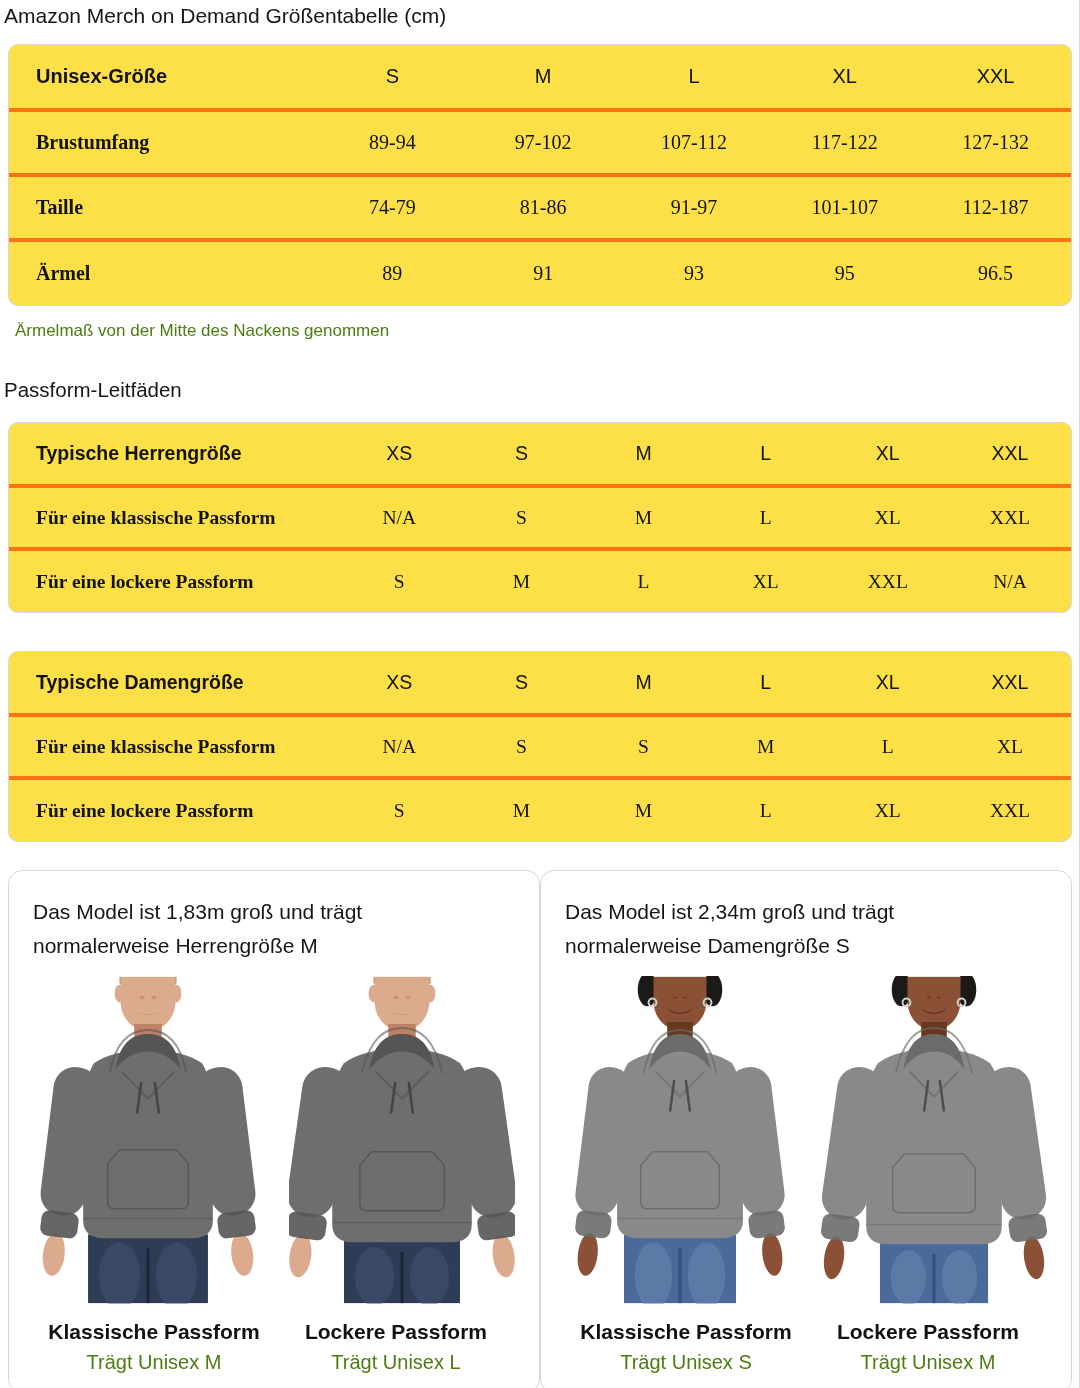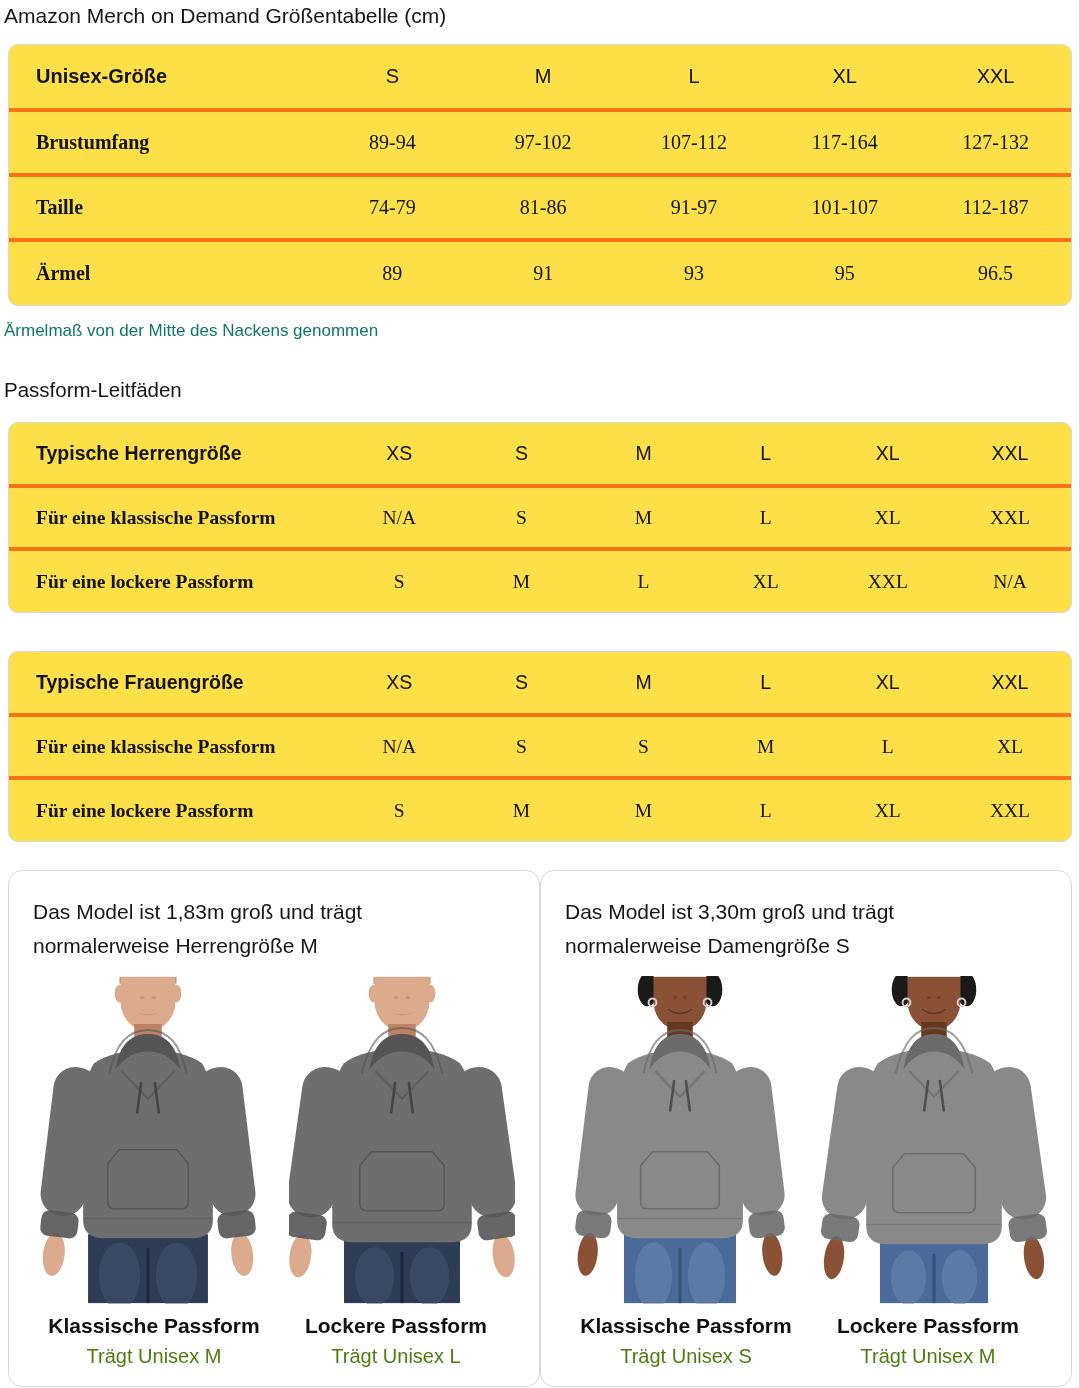--- a/index.html
+++ b/index.html
@@ -18,38 +18,38 @@
     margin: 0 8px; border: 1px solid #d5d9d9; border-radius: 10px;
     overflow: hidden; background: #fde047;
   }
   table { width: 100%; border-collapse: collapse; table-layout: fixed; }
   tr + tr { border-top: 4px solid #f97316; font-family: Liberation Serif, serif; }
   th, td { font-size: 20px; font-weight: 400; height: 65px; vertical-align: middle; }
   th { text-align: left; font-weight: 700; padding-left: 27px; }
   td { text-align: center; }
   .fit-table th, .fit-table td { height: 63px; font-size: 19.5px; }
 
-  .note { font-size: 17px; margin: 15px 0 0 4px; color:#0f766e; }
+  .note { font-size: 17px; margin: 15px 0 0 15px; color:#4d7c0f; }
   .section-heading { font-size: 20.5px; font-weight: 400; margin: 37px 0 20px 4px; color:#161616; }
   .fit-card { margin-top: 12px; }
   .fit-card:first-of-type { margin-top: 0; }
   .gap26 { height: 26px; }
   .gap28 { height: 28px; }
 
   .model-cards { display: flex; margin: 0 8px; }
   .model-card {
     flex: 1 1 0; border: 1px solid #d5d9d9; border-radius: 14px;
     padding: 24px 22px 18px 24px; background: #fff;
   }
   .model-desc { font-size: 21px; line-height: 1.6; color:#161616; max-width: 440px; }
   .figures-row { display: flex; justify-content: space-between; margin-top: 14px; padding: 0 2px; }
   .figure { width: 226px; height: 328px; }
   .figure svg { display:block; width: 226px; height: 328px; }
   .captions-row { display: flex; margin-top: 10px; }
-  .caption-cell { flex: 1 1 0; text-align: center; }
+  .caption-cell { flex: 1 1 0; text-align: center; margin-top: 6px; }
   .caption-title { font-size: 21px; font-weight: 700; color:#111; }
   .caption-sub { font-size: 20px; font-weight: 400; margin-top: 7px; color:#4d7c0f; }
 </style>
 </head>
 <body>
 
 <div class="page">
   <div class="edge-line"></div>
 
   <h1 class="page-title">Amazon Merch on Demand Größentabelle (cm)</h1>
@@ -71,21 +71,21 @@
         <td>M</td>
         <td>L</td>
         <td>XL</td>
         <td>XXL</td>
       </tr>
       <tr>
         <th>Brustumfang</th>
         <td>89-94</td>
         <td>97-102</td>
         <td>107-112</td>
-        <td>117-164</td>
+        <td>117-122</td>
         <td>127-132</td>
       </tr>
       <tr>
         <th>Taille</th>
         <td>74-79</td>
         <td>81-86</td>
         <td>91-97</td>
         <td>101-107</td>
         <td>112-187</td>
       </tr>
@@ -156,21 +156,21 @@
           <col style="width:31%">
           <col style="width:11.5%">
           <col style="width:11.5%">
           <col style="width:11.5%">
           <col style="width:11.5%">
           <col style="width:11.5%">
           <col style="width:11.5%">
         </colgroup>
       <tbody>
           <tr>
-        <th>Typische Frauengröße</th>
+        <th>Typische Damengröße</th>
         <td>XS</td>
         <td>S</td>
         <td>M</td>
         <td>L</td>
         <td>XL</td>
         <td>XXL</td>
       </tr>
       <tr>
         <th>Für eine klassische Passform</th>
         <td>N/A</td>
@@ -283,21 +283,21 @@
           <div class="caption-sub">Trägt Unisex M</div>
         </div>
         <div class="caption-cell">
           <div class="caption-title">Lockere Passform</div>
           <div class="caption-sub">Trägt Unisex L</div>
         </div>
       </div>
     </div>
 
     <div class="model-card">
-      <p class="model-desc">Das Model ist 3,30m groß und trägt normalerweise Damengröße S</p>
+      <p class="model-desc">Das Model ist 2,34m groß und trägt normalerweise Damengröße S</p>
       <div class="figures-row" style="--skin-tone: #8a5136; --skin-shadow: #66391f; --hoodie: #898989; --hoodie-dark: #6b6b6b; --jeans: #4a6b99; --jeans-light: #6b8ab1; --hair: #1c1a19;">
         <div class="figure">
           <svg viewBox="0 0 230 332">
             <g>
               <rect x="58" y="262" width="114" height="70" style="fill:var(--jeans)"></rect>
               <ellipse cx="88" cy="304" rx="19" ry="34" style="fill:var(--jeans-light);opacity:.5"></ellipse>
               <ellipse cx="142" cy="304" rx="19" ry="34" style="fill:var(--jeans-light);opacity:.5"></ellipse>
               <path d="M115,276 v56" style="stroke:#33517a;stroke-width:3;fill:none"></path>
             </g>
             <g>

